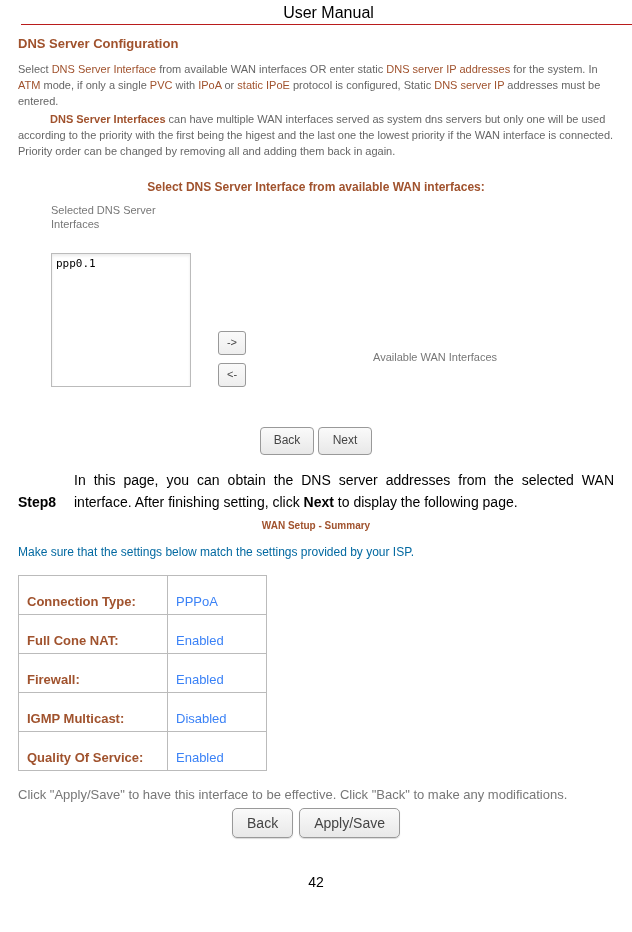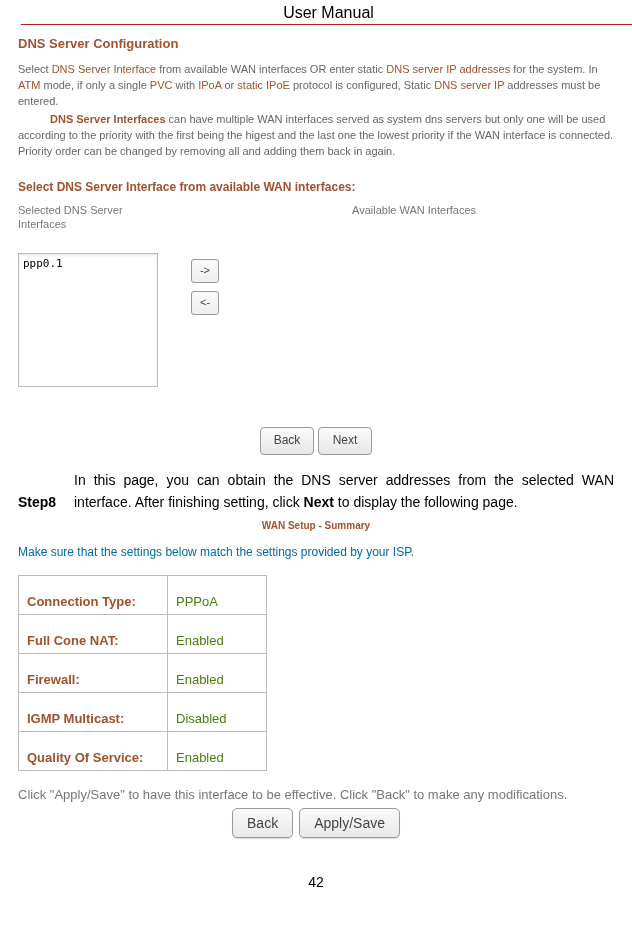--- a/index.html
+++ b/index.html
@@ -29,26 +29,28 @@
     font-size: 13px;
     margin: 4px 0 8px 0;
   }
   .scr1-para .hl { color: #a0522d; }
   .scr1-para .hl-bold { color: #a0522d; font-weight: bold; padding-left: 32px; }
   .scr1-sub {
     color: #a0522d;
     font-weight: bold;
     margin: 20px 0 6px 0;
     font-size: 12px;
+    text-align: center;
   }
   .iface-row {
     display: flex;
-    align-items: flex-start;
-    gap: 13px;
+    align-items: flex-end;
+    gap: 7px;
     margin-top: 4px;
+    margin-left: 33px;
   }
   .col-left { width: 140px; }
   .col-left .lbl { font-size: 11px; color: #777; line-height: 1.3; margin-bottom: 22px; }
   .col-right { width: 160px; margin-left: 100px; }
   .col-right .lbl { font-size: 11px; color: #777; margin-bottom: 22px; }
   .listbox {
     border: 1px solid #bbb;
     width: 130px;
     height: 128px;
     box-shadow: inset 0 2px 3px rgba(0,0,0,.08);
@@ -123,21 +125,21 @@
     border: 1px solid #bbb;
     padding: 18px 10px 5px 8px;
   }
   table.summary td:first-child {
     color: #a0522d;
     font-weight: bold;
     background: #fff;
     width: 130px;
   }
   table.summary td:last-child {
-    color: #4d7c0f;
+    color: #3b82f6;
     width: 80px;
   }
   .scr2-bottom {
     color: #777;
     font-size: 13px;
     margin: 16px 0 6px 0;
   }
   .btn-row-big {
     display: flex;
     justify-content: center;

